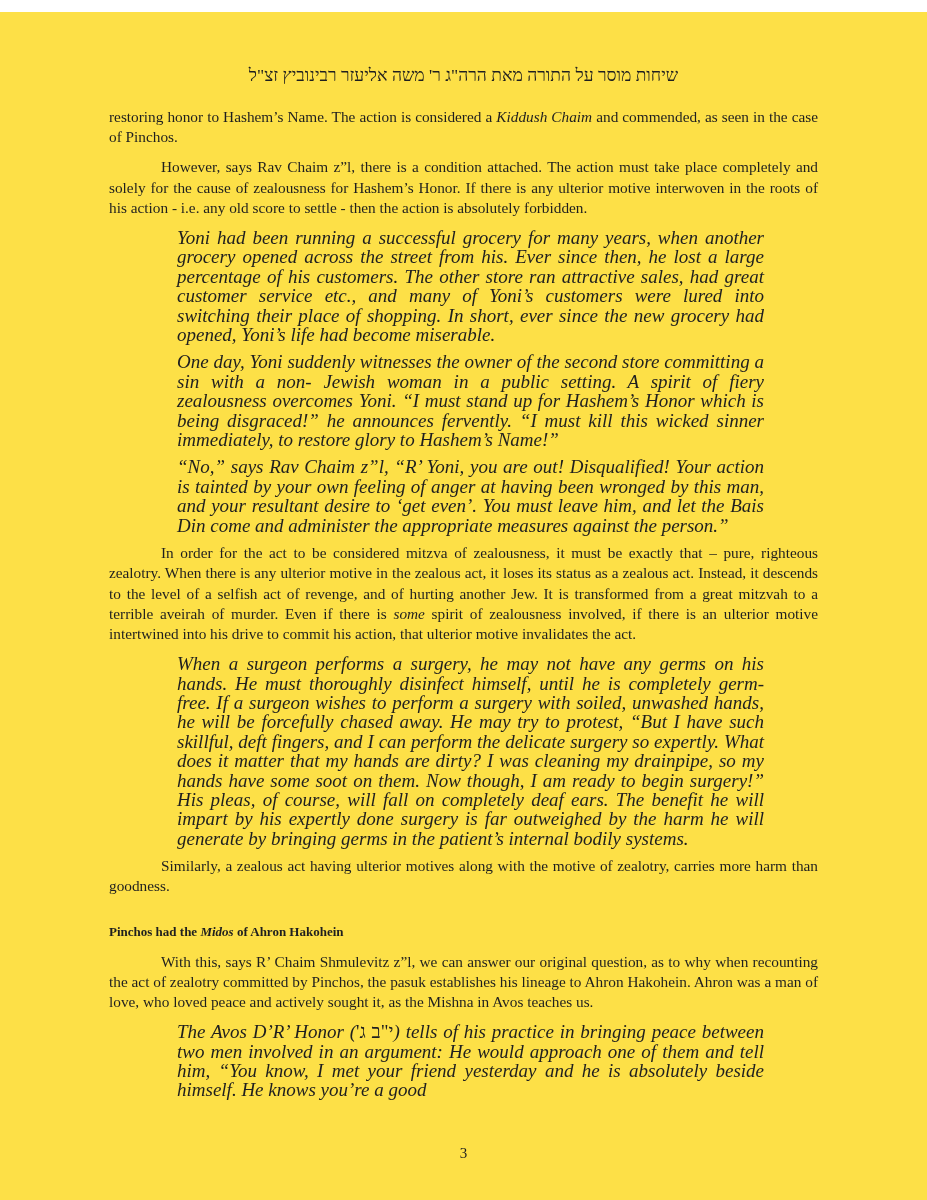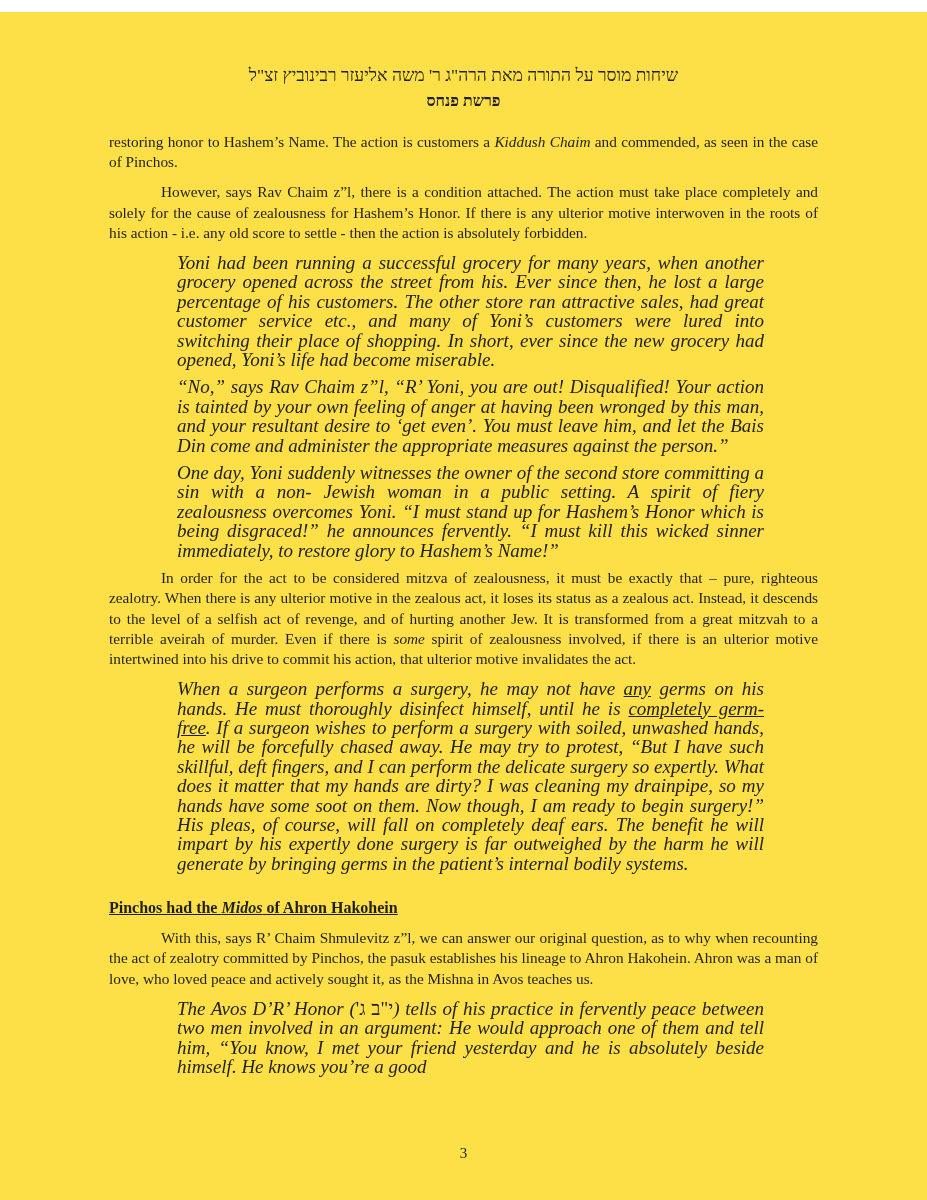--- a/index.html
+++ b/index.html
@@ -37,64 +37,63 @@
   }
   .body-para.no-indent { text-indent: 0; }
   .quote-para {
     font-size: 19px;
     line-height: 19.4px;
     font-style: italic;
     text-align: justify;
     margin: 0 54px 8px 68px;
   }
   .section-heading {
-    font-size: 16px;
+    font-size: 13px;
     line-height: 21px;
     font-weight: bold;
-    text-decoration: underline;
     margin: 24px 0 10px 0;
   }
   .seg-i { font-style: italic; }
-  .seg-u { text-decoration: underline; }
+  .seg-u { }
   .seg-he { font-style: normal; unicode-bidi: embed; }
   .page-number {
     position: absolute;
     left: 0;
     right: 0;
     bottom: 50px;
     text-align: center;
     font-size: 15px;
   }
 </style>
 </head>
 <body>
 
 <div class="page">
 
   <div class="doc-header">
     <div class="hline1">שיחות מוסר על התורה מאת הרה"ג ר' משה אליעזר רבינוביץ זצ"ל</div>
-    <div class="hline2">פרשת פנחס</div>
   </div>
 
-  <p class="body-para no-indent"><span>restoring honor to Hashem’s Name. The action is customers a </span><span class="seg-i">Kiddush Chaim</span><span> and commended, as seen in the case of Pinchos.</span></p>
+  <p class="body-para no-indent"><span>restoring honor to Hashem’s Name. The action is considered a </span><span class="seg-i">Kiddush Chaim</span><span> and commended, as seen in the case of Pinchos.</span></p>
 
   <p class="body-para"><span>However, says Rav Chaim z”l, there is a condition attached. The action must take place completely and solely for the cause of zealousness for Hashem’s Honor. If there is any ulterior motive interwoven in the roots of his action - i.e. any old score to settle - then the action is absolutely forbidden.</span></p>
 
   <p class="quote-para"><span>Yoni had been running a successful grocery for many years, when another grocery opened across the street from his. Ever since then, he lost a large percentage of his customers. The other store ran attractive sales, had great customer service etc., and many of Yoni’s customers were lured into switching their place of shopping. In short, ever since the new grocery had opened, Yoni’s life had become miserable.</span></p>
 
+  <p class="quote-para"><span>One day, Yoni suddenly witnesses the owner of the second store committing a sin with a non- Jewish woman in a public setting. A spirit of fiery zealousness overcomes Yoni. “I must stand up for Hashem’s Honor which is being disgraced!” he announces fervently. “I must kill this wicked sinner immediately, to restore glory to Hashem’s Name!”</span></p>
+
   <p class="quote-para"><span>“No,” says Rav Chaim z”l, “R’ Yoni, you are out! Disqualified! Your action is tainted by your own feeling of anger at having been wronged by this man, and your resultant desire to ‘get even’. You must leave him, and let the Bais Din come and administer the appropriate measures against the person.”</span></p>
-
-  <p class="quote-para"><span>One day, Yoni suddenly witnesses the owner of the second store committing a sin with a non- Jewish woman in a public setting. A spirit of fiery zealousness overcomes Yoni. “I must stand up for Hashem’s Honor which is being disgraced!” he announces fervently. “I must kill this wicked sinner immediately, to restore glory to Hashem’s Name!”</span></p>
 
   <p class="body-para"><span>In order for the act to be considered mitzva of zealousness, it must be exactly that – pure, righteous zealotry. When there is any ulterior motive in the zealous act, it loses its status as a zealous act. Instead, it descends to the level of a selfish act of revenge, and of hurting another Jew. It is transformed from a great mitzvah to a terrible aveirah of murder. Even if there is </span><span class="seg-i">some</span><span> spirit of zealousness involved, if there is an ulterior motive intertwined into his drive to commit his action, that ulterior motive invalidates the act.</span></p>
 
   <p class="quote-para"><span>When a surgeon performs a surgery, he may not have </span><span class="seg-u">any</span><span> germs on his hands. He must thoroughly disinfect himself, until he is </span><span class="seg-u">completely germ-free</span><span>. If a surgeon wishes to perform a surgery with soiled, unwashed hands, he will be forcefully chased away. He may try to protest, “But I have such skillful, deft fingers, and I can perform the delicate surgery so expertly. What does it matter that my hands are dirty? I was cleaning my drainpipe, so my hands have some soot on them. Now though, I am ready to begin surgery!” His pleas, of course, will fall on completely deaf ears. The benefit he will impart by his expertly done surgery is far outweighed by the harm he will generate by bringing germs in the patient’s internal bodily systems.</span></p>
 
+  <p class="body-para"><span>Similarly, a zealous act having ulterior motives along with the motive of zealotry, carries more harm than goodness.</span></p>
 
   <h2 class="section-heading"><span>Pinchos had the </span><span class="seg-i">Midos</span><span> of Ahron Hakohein</span></h2>
 
   <p class="body-para"><span>With this, says R’ Chaim Shmulevitz z”l, we can answer our original question, as to why when recounting the act of zealotry committed by Pinchos, the pasuk establishes his lineage to Ahron Hakohein. Ahron was a man of love, who loved peace and actively sought it, as the Mishna in Avos teaches us.</span></p>
 
-  <p class="quote-para"><span>The Avos D’R’ Honor (</span><span class="seg-he" dir="rtl">י"ב ג'</span><span>) tells of his practice in fervently peace between two men involved in an argument: He would approach one of them and tell him, “You know, I met your friend yesterday and he is absolutely beside himself. He knows you’re a good</span></p>
+  <p class="quote-para"><span>The Avos D’R’ Honor (</span><span class="seg-he" dir="rtl">י"ב ג'</span><span>) tells of his practice in bringing peace between two men involved in an argument: He would approach one of them and tell him, “You know, I met your friend yesterday and he is absolutely beside himself. He knows you’re a good</span></p>
 
   <div class="page-number">3</div>
 
 </div>
 
 </body></html>

